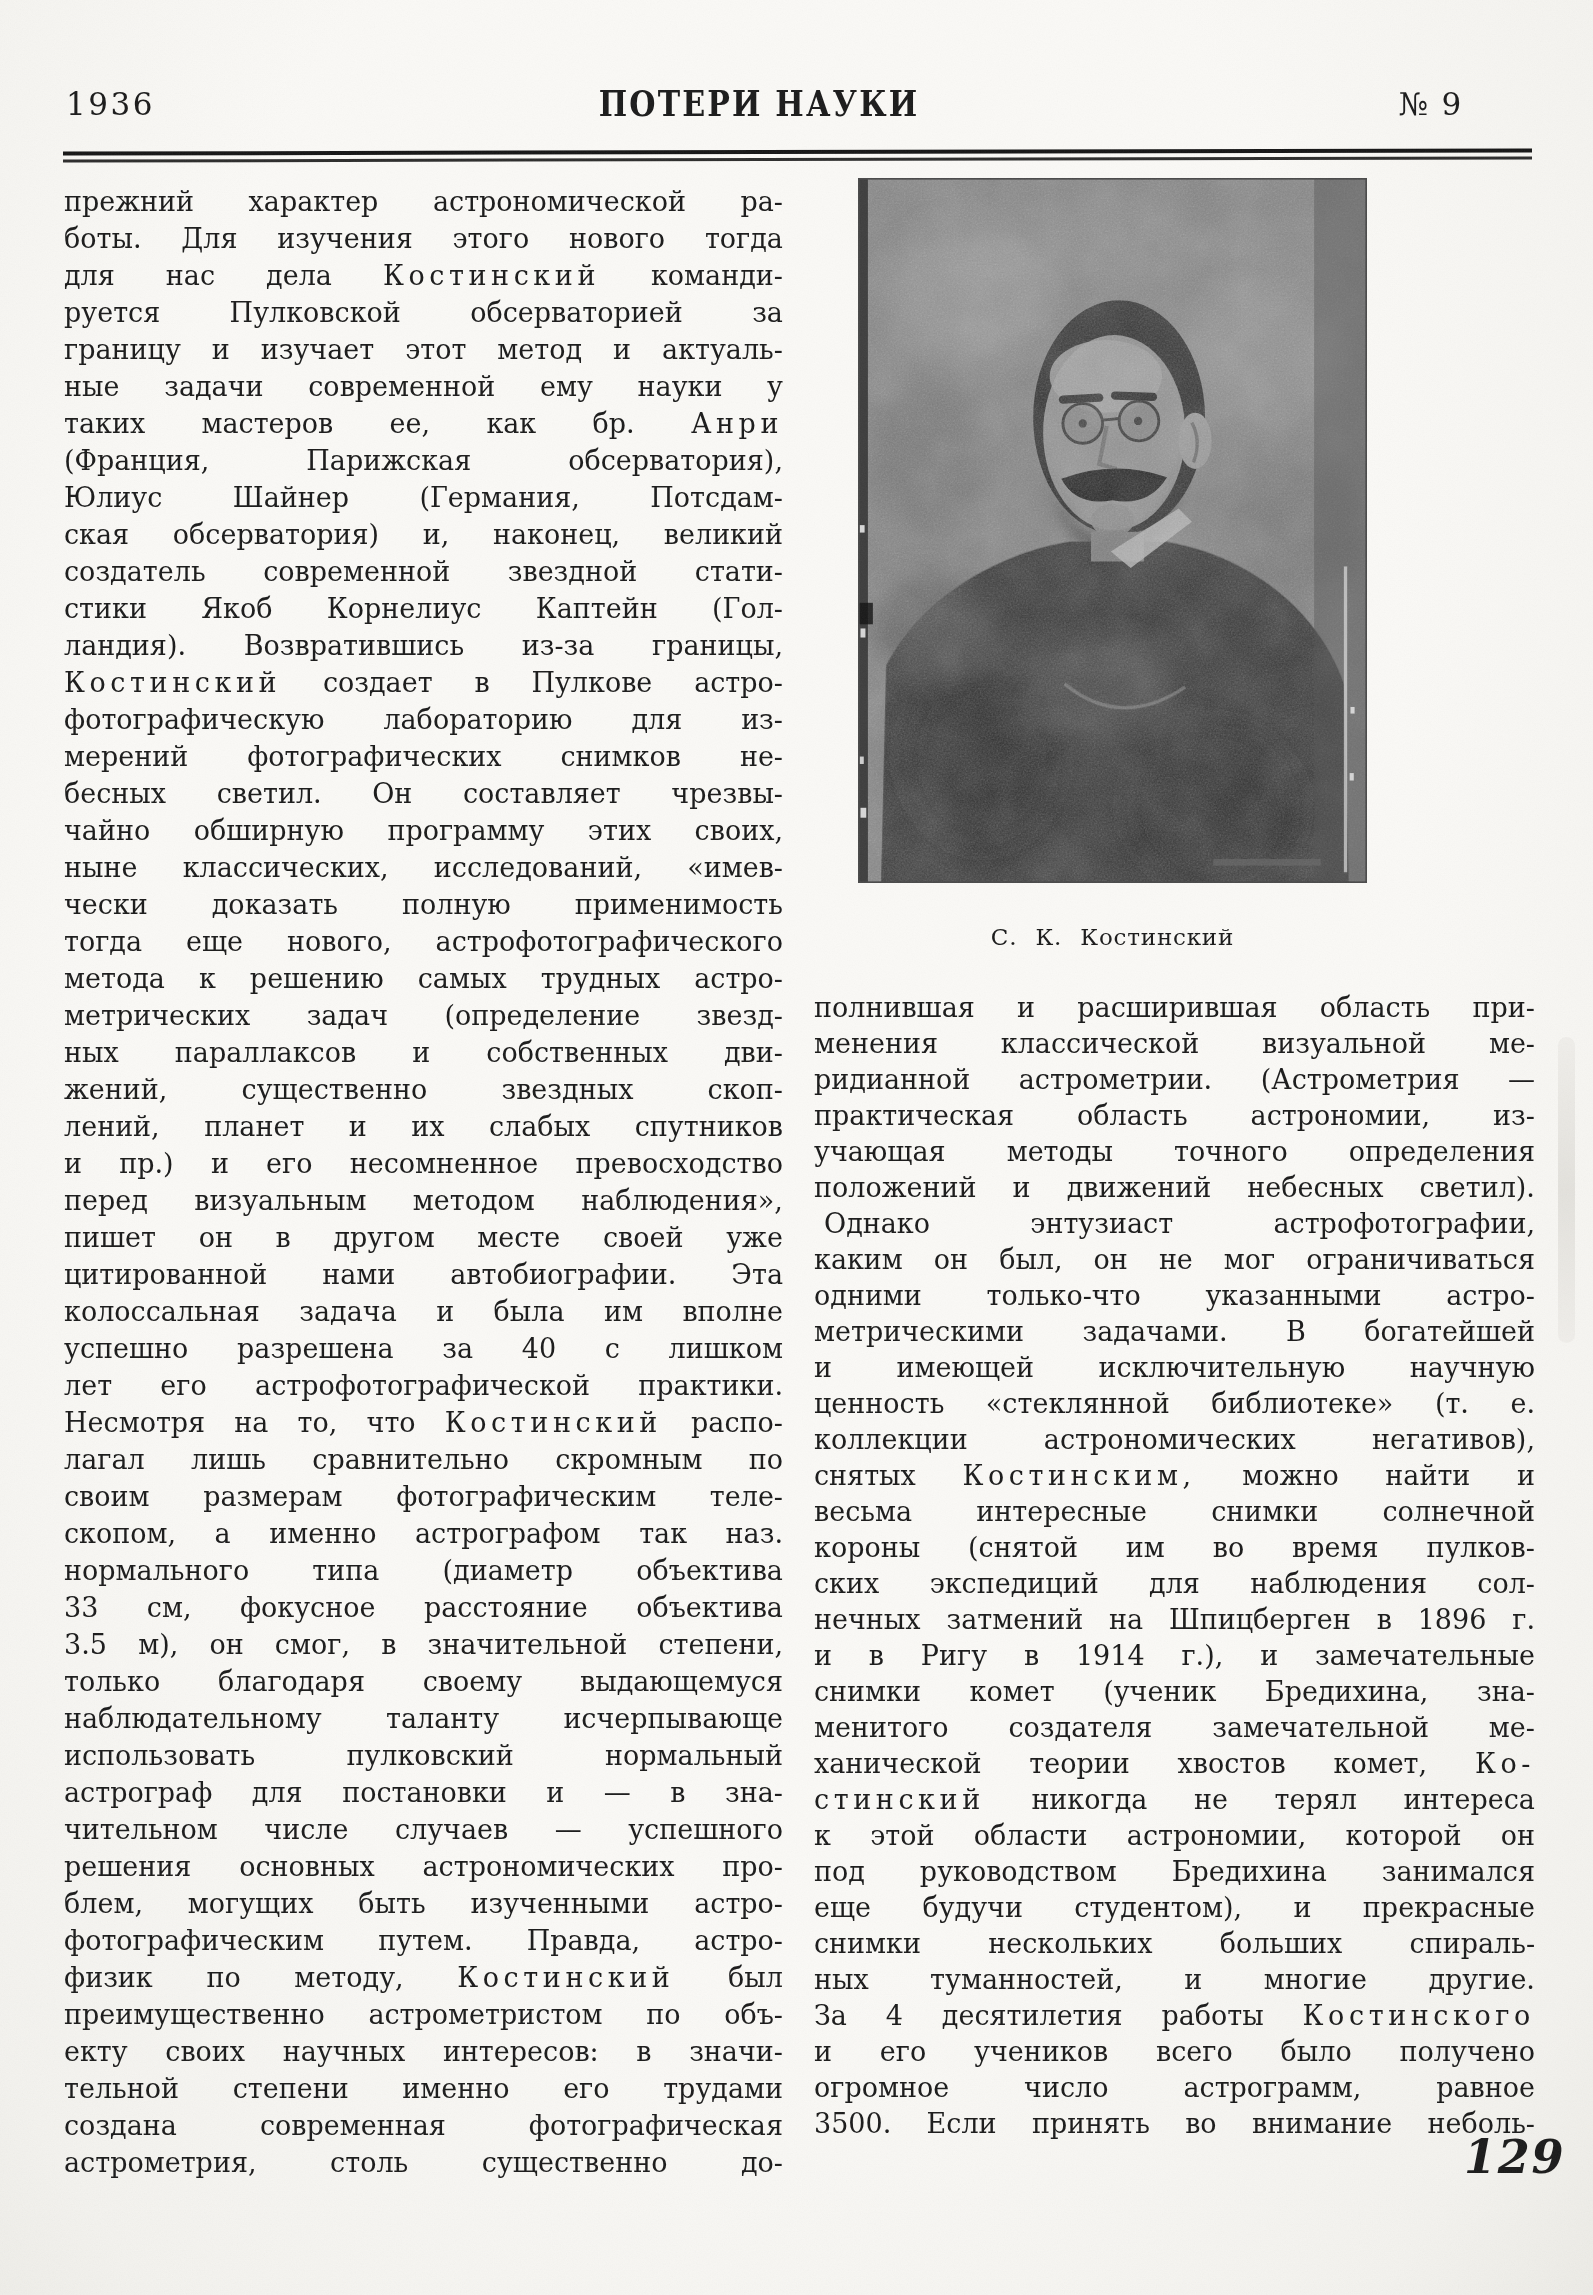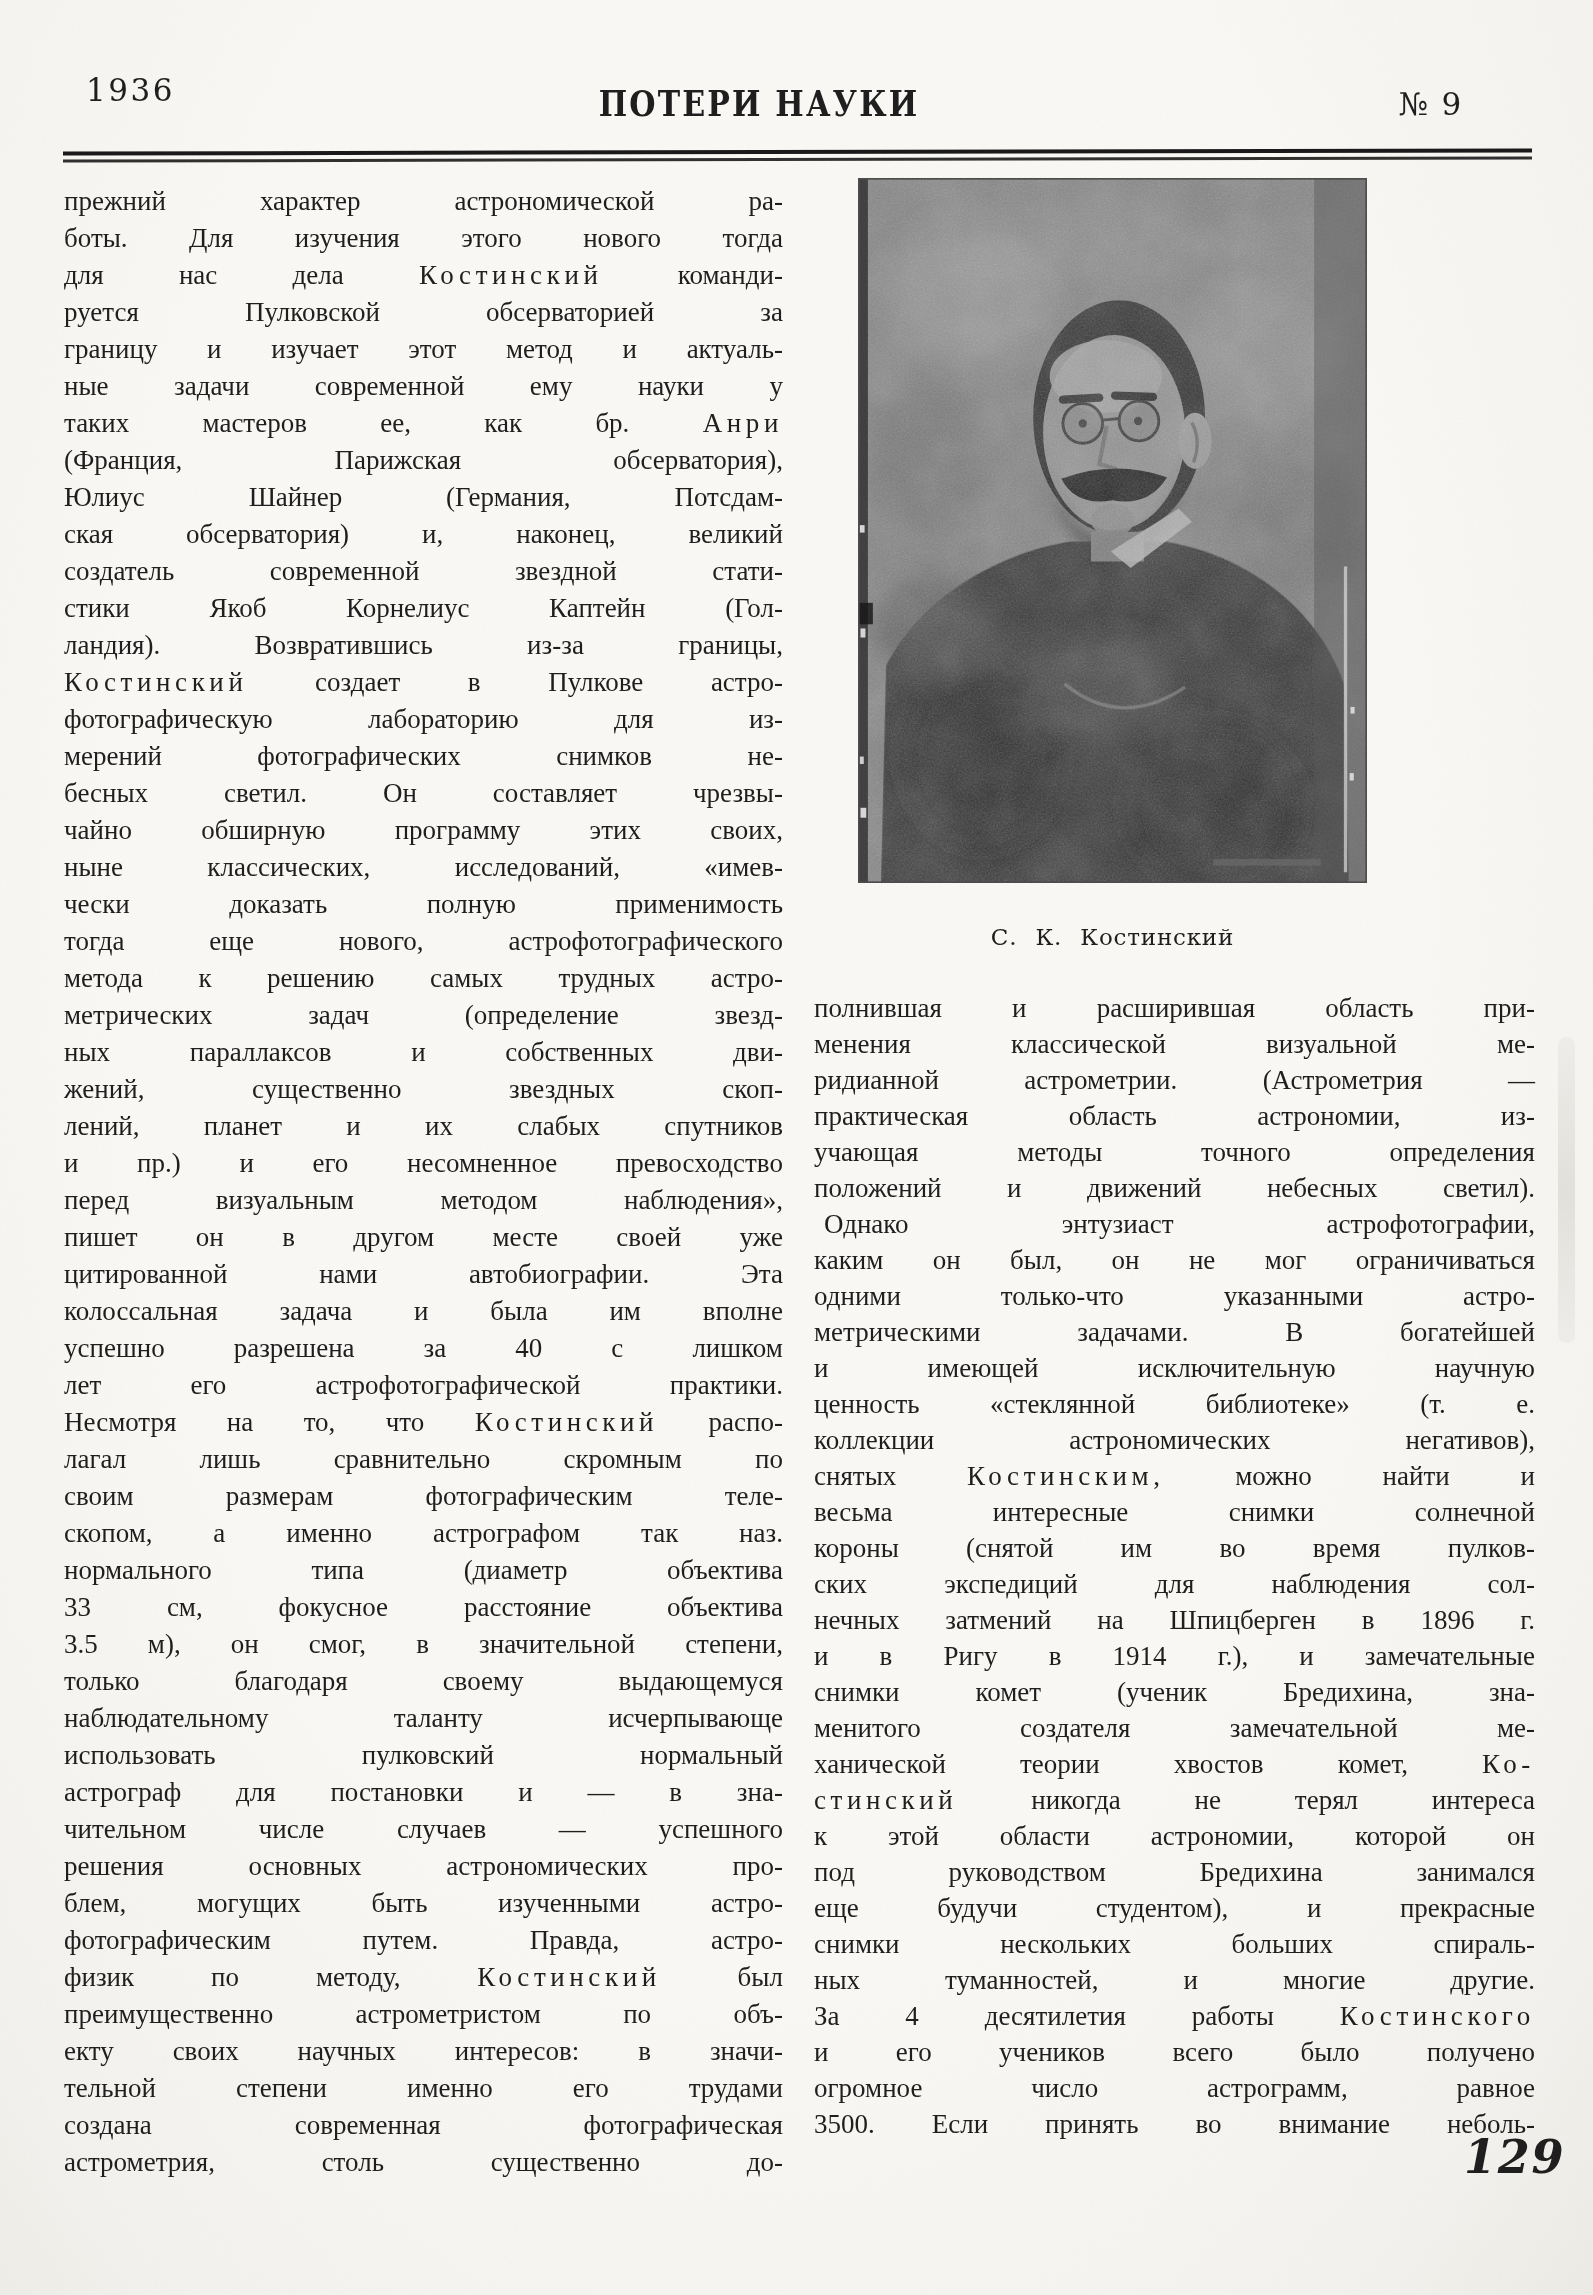--- a/index.html
+++ b/index.html
@@ -2,29 +2,29 @@
 <html style="font-size:13.2px"><head>
 <meta charset="utf-8">
 <style>
   html,body{margin:0;padding:0;background:#e8e7e3;}
   .page{
     position:relative;width:1593px;height:2295px;overflow:hidden;
     background:radial-gradient(ellipse at 48% 38%, #faf9f6 55%, #f3f2ee 88%, #ecebe6 100%);
     font-family:"DejaVu Serif","Liberation Serif",serif;color:#1b1b1b;
   }
   
-  .hdr-year{position:absolute;left:66px;top:72px;font-size:31px;letter-spacing:2.5px;margin-left:20px;}
+  .hdr-year{position:absolute;left:66px;top:86px;font-size:31px;letter-spacing:2.5px;}
   .hdr-title{position:absolute;left:759px;top:83px;transform:translateX(-50%) scaleX(.86);
     transform-origin:center;font-size:35px;font-weight:700;letter-spacing:2.5px;white-space:nowrap;}
   .hdr-issue{position:absolute;left:1399px;top:86px;font-size:31px;letter-spacing:1.7px;}
   .rule{position:absolute;left:63px;width:1469px;background:#161616;transform:rotate(-0.12deg);}
   .rule-a{top:150px;height:4.1px;}
   .rule-b{top:158px;height:2.5px;opacity:.9;}
   
-  .col{position:absolute;font-size:27px;font-family:Liberation Serif, serif;}
+  .col{position:absolute;font-size:27px;}
   .col-left{left:64px;top:183px;width:719px;}
   .col-right-text{left:814px;top:990px;width:721px;}
   .tl{display:flex;justify-content:space-between;align-items:baseline;height:37px;line-height:37px;overflow:visible;}
   .col-right-text .tl{height:36px;line-height:36px;}
   .tl span{white-space:pre;}
   .sp{letter-spacing:.17em;}
   .ind{padding-left:10px;}
   
   .photo{position:absolute;left:858px;top:178px;width:509px;height:705px;}
   .photo svg{display:block;width:100%;height:100%;}

